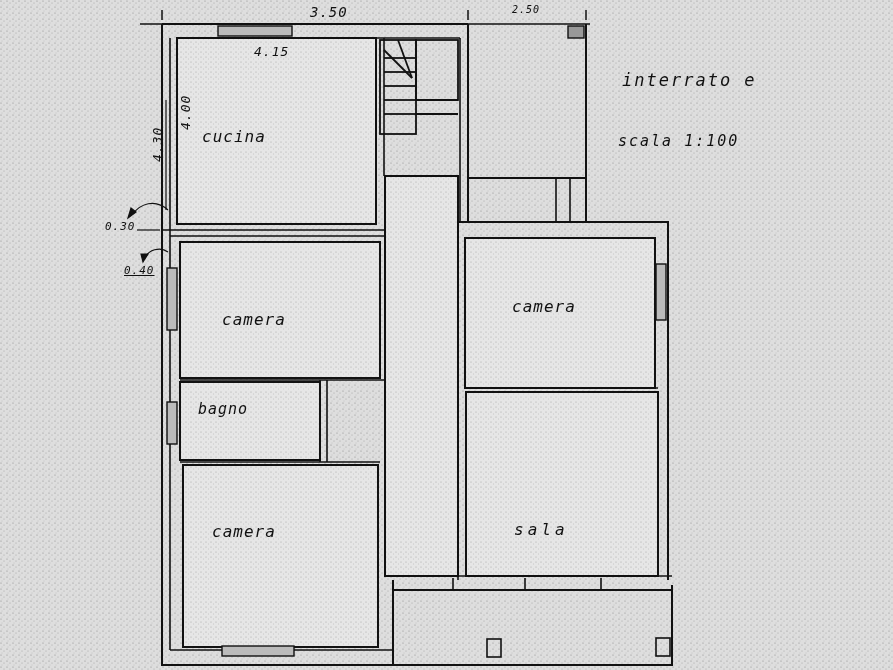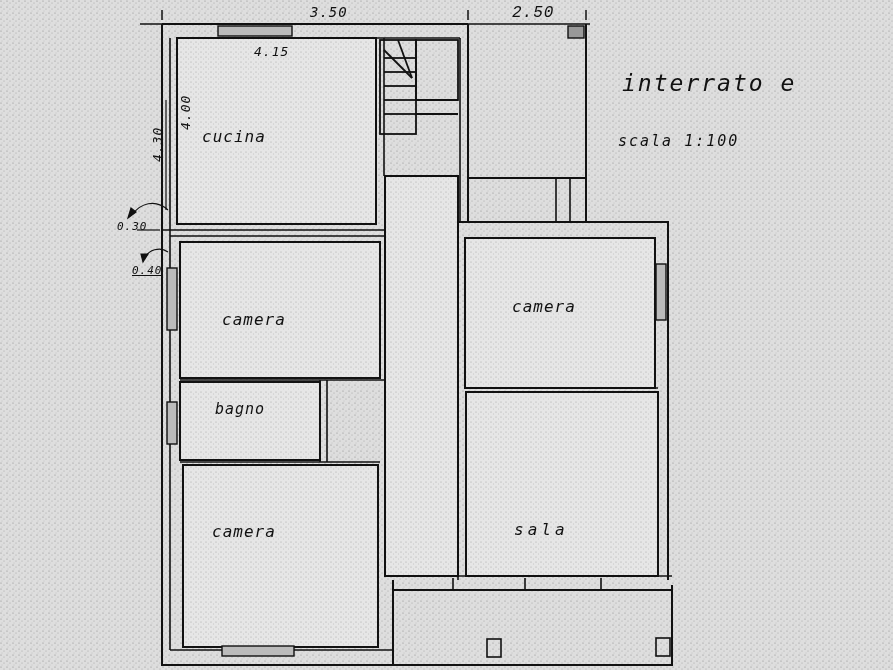--- a/index.html
+++ b/index.html
@@ -13,21 +13,21 @@
     .lbl {
       position: absolute;
       font-family: "DejaVu Sans Mono", monospace;
       color: #111;
       white-space: nowrap;
       transform-origin: left top;
       letter-spacing: 1px;
     }
     .room-lbl { font-size: 16px; font-style: italic; }
     .dim-lbl { font-size: 12px; font-style: italic; }
-    .title-lbl { font-size: 23px; font-style: italic; letter-spacing: 2px; }
+    .title-lbl { font-size: 17px; font-style: italic; letter-spacing: 2px; }
   </style>
 </head>
 <body>
 
 <div id="sheet">
   <svg class="plan" width="893" height="670" viewBox="0 0 893 670">
     <defs>
       <pattern id="stipple" width="6" height="6" patternUnits="userSpaceOnUse">
         <rect width="6" height="6" fill="#dedede"></rect>
         <circle cx="1" cy="1" r="0.6" fill="#8a8a8a"></circle>
@@ -133,29 +133,29 @@
       <path d="M168,210 C155,198 140,204 133,214"></path>
       <polygon points="128,218 136,212 131,208" fill="#111"></polygon>
       <line x1="137" y1="230" x2="160" y2="230"></line>
       <path d="M168,252 C160,246 148,250 145,258"></path>
       <polygon points="143,262 148,254 141,254" fill="#111"></polygon>
       <line x1="166" y1="100" x2="166" y2="210"></line>
     </g>
   </svg>
 
   <span class="lbl dim-lbl" style="left:310px;top:4px;font-size:14px;">3.50</span>
-  <span class="lbl dim-lbl" style="left:512px;top:4px;font-size:16px;font-family:Liberation Mono, monospace;">2.50</span>
+  <span class="lbl dim-lbl" style="left:512px;top:4px;font-size:10px;">2.50</span>
   <span class="lbl dim-lbl" style="left:254px;top:44px;font-size:13px;">4.15</span>
   <span class="lbl dim-lbl" style="left:150px;top:162px;font-size:13px;transform:rotate(-90deg);">4.30</span>
   <span class="lbl dim-lbl" style="left:178px;top:130px;font-size:13px;transform:rotate(-90deg);">4.00</span>
-  <span class="lbl dim-lbl" style="left:105px;top:220px;font-size:11px;margin-left:12px;">0.30</span>
-  <span class="lbl dim-lbl" style="left:132px;top:264px;font-size:11px;text-decoration:underline;">0.40</span>
+  <span class="lbl dim-lbl" style="left:105px;top:220px;font-size:11px;">0.30</span>
+  <span class="lbl dim-lbl" style="left:124px;top:264px;font-size:11px;text-decoration:underline;">0.40</span>
 
   <span class="lbl room-lbl" style="left:202px;top:127px;">cucina</span>
   <span class="lbl room-lbl" style="left:222px;top:310px;">camera</span>
-  <span class="lbl room-lbl" style="left:198px;top:400px;font-size:15px;margin-left:17px;">bagno</span>
+  <span class="lbl room-lbl" style="left:198px;top:400px;font-size:15px;">bagno</span>
   <span class="lbl room-lbl" style="left:212px;top:522px;">camera</span>
   <span class="lbl room-lbl" style="left:512px;top:297px;">camera</span>
   <span class="lbl room-lbl" style="left:514px;top:520px;letter-spacing:4px;">sala</span>
 
   <span class="lbl title-lbl" style="left:622px;top:70px;">interrato e</span>
   <span class="lbl title-lbl" style="left:618px;top:132px;font-size:15px;">scala 1:100</span>
 </div>
 
 </body></html>

